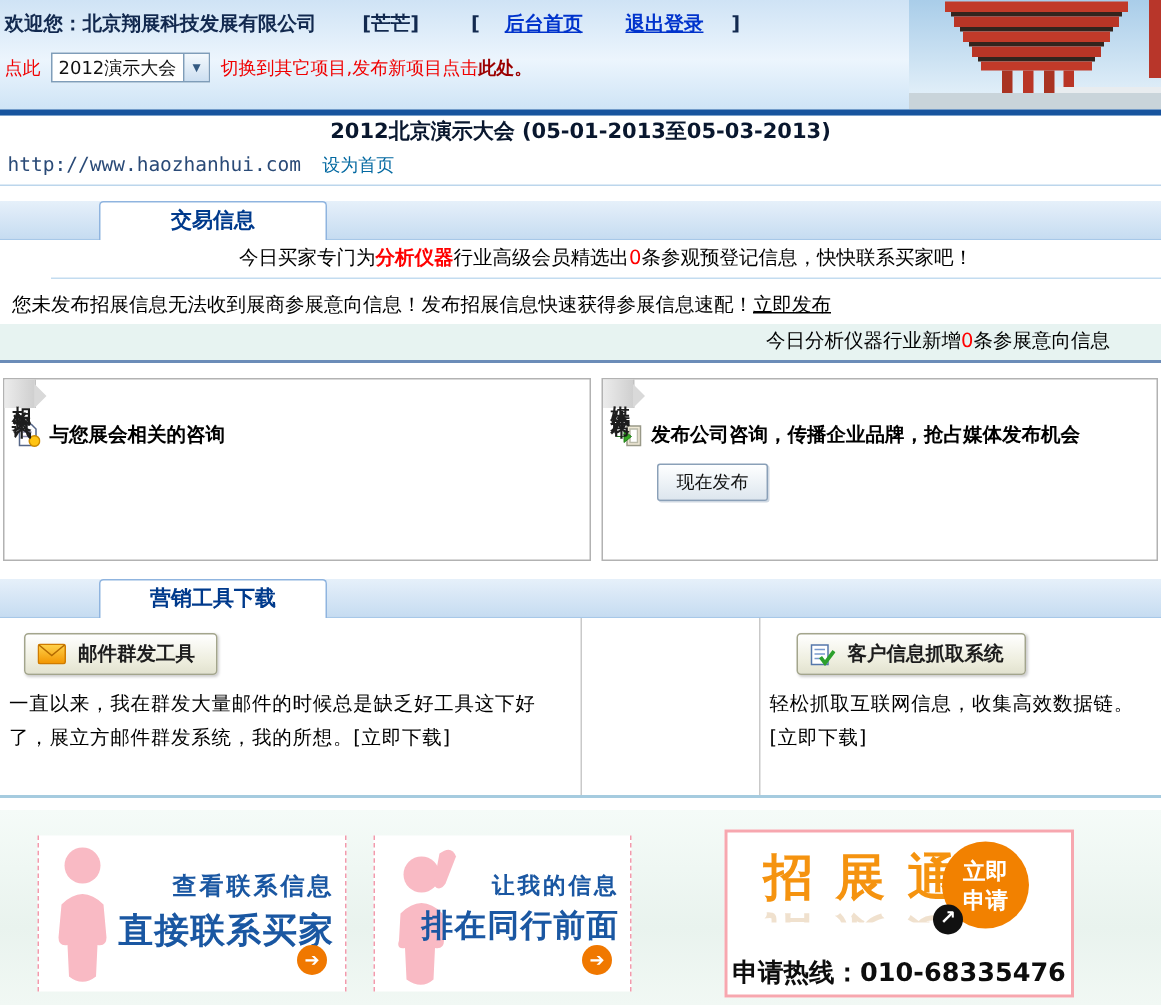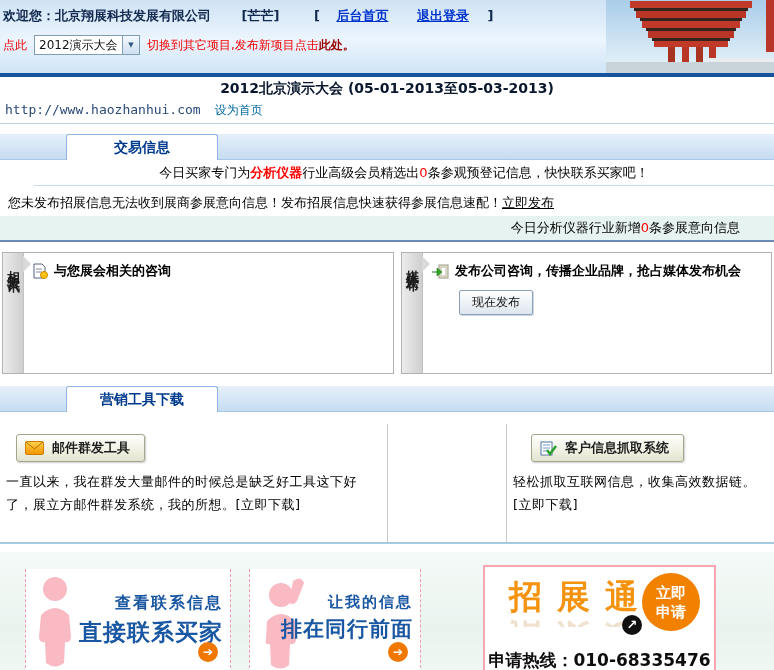--- a/index.html
+++ b/index.html
@@ -45,36 +45,36 @@
   .notice1 { height:26px; line-height:25px; text-align:center; font-size:13px; color:#000;
              border-bottom:1px solid #c3dcf0;margin-left:34px; }
   .red { color:#ff0000; } .bold { font-weight:bold; }
   .notice2 { height:30px; padding:8px 0 0 8px; font-size:13px; color:#000; }
   .blacklink { color:#000; text-decoration:underline; cursor:pointer; }
   .statstrip { height:26px; line-height:23px; background:#e7f3f1; border-bottom:2px solid #6b8cb8;
                text-align:right; padding-right:34px; font-size:13px; color:#000; }
 
   
   .boxes { display:flex; gap:7px; padding:0 2px; height:122px; }
-  .box { position:relative; border:1px solid #b2b2b2; background:#fff; display:flex; }
+  .box { position:relative; border:1px solid #b2b2b2; background:#fff; display:flex;flex-direction:column; }
   .leftbox { width:392px; } .rightbox { flex:1; }
   .sidestrip { position:relative; width:21px; background:linear-gradient(90deg,#ececec,#cfcfcf);
                border-right:1px solid #c2c2c2; display:flex; justify-content:center; }
   .vtext { writing-mode:vertical-rl; text-orientation:upright; font-size:13px; font-weight:bold;
            color:#1d1d1d; letter-spacing:3px; margin-top:7px; }
   .chev { position:absolute; top:3px; right:-8px; width:0; height:0;
           border-left:8px solid #d9d9d9; border-top:8px solid transparent; border-bottom:8px solid transparent; }
   .boxcontent { flex:1; padding:9px 8px; font-size:13px; color:#000; }
   .itemline { display:flex; align-items:center; gap:6px; font-weight:bold; }
   .pubbtn { margin:10px 0 0 28px; padding:3px 12px; font-size:12px; color:#111;
             font-family:inherit; border:1px solid #8aa0b8; border-radius:2px;
             background:linear-gradient(180deg,#feffff,#dde6ee); cursor:pointer; box-shadow:1px 1px 0 #cfd8e2; }
 
   
-  .dlsection { display:flex; height:120px; border-bottom:2px solid #a5cbdf;margin-top:12px; }
+  .dlsection { display:flex; height:120px; border-bottom:2px solid #a5cbdf; }
   .dlcol1 { width:388px; border-right:1px solid #c9c9c9; }
   .dlcol2 { width:119px; border-right:1px solid #c9c9c9; }
   .dlcol3 { flex:1; }
   .toolbtn { display:inline-flex; align-items:center; gap:8px; margin:10px 0 0 16px;
              padding:4px 14px 4px 8px; font-size:13px; font-weight:bold; color:#1d1d1d; font-family:inherit;
              border:1px solid #a3a58c; border-radius:3px; cursor:pointer;
              background:linear-gradient(180deg,#ffffff,#ededdd 70%,#e2e2cf); box-shadow:1px 1px 2px rgba(0,0,0,.2); }
   .dlcol3 .toolbtn { margin-left:24px; }
   .dldesc { margin:8px 14px 0 6px; font-size:13px; line-height:23px; color:#000; letter-spacing:.5px; }
   .dllink { color:#000; cursor:pointer; text-decoration:none; }
@@ -92,21 +92,21 @@
   .b2 .bl1 { font-size:15px; } .b2 .bl2 { font-size:21px; }
   .oarrow { position:absolute; right:12px; bottom:11px; width:20px; height:20px; border-radius:50%;
             background:#f07800; color:#fff; font-size:12px; font-weight:bold; text-align:center; line-height:20px; }
   .b3 { position:absolute; left:483px; top:13px; width:233px; height:112px; background:#fff;
         border:2px solid #f7a7af; cursor:pointer; }
   .brand { position:absolute; left:24px; top:8px; font-size:33px; font-weight:bold; color:#f5930f;
            letter-spacing:15px; white-space:nowrap; }
   .brandrefl { position:absolute; left:24px; top:46px; height:14px; overflow:hidden; opacity:.25; }
   .brandrefl span { display:block; transform:scaleY(-1); font-size:33px; font-weight:bold; color:#c78a40;
                     letter-spacing:15px; white-space:nowrap; }
-  .applycircle { position:absolute; right:14px; top:6px; width:58px; height:58px; border-radius:50%;
+  .applycircle { position:absolute; right:28px; top:6px; width:58px; height:58px; border-radius:50%;
                  background:#f28100; color:#fff; font-size:15px; font-weight:bold; text-align:center;
                  padding-top:11px; line-height:19px; }
   .blkarrow { position:absolute; right:72px; top:48px; width:20px; height:20px; border-radius:50%;
               background:#111; color:#fff; font-size:13px; font-weight:bold; text-align:center; line-height:19px; }
   .hotline { position:absolute; left:0; right:0; top:82px; text-align:center; font-size:17px;
              font-weight:bold; color:#0d0d0d; }
 </style>
 </head>
 <body>
 

